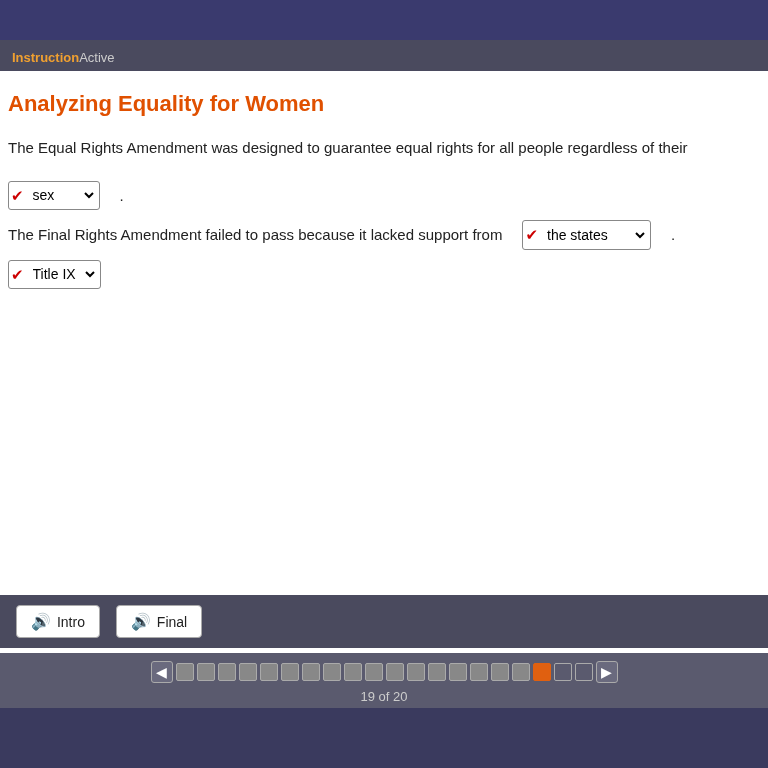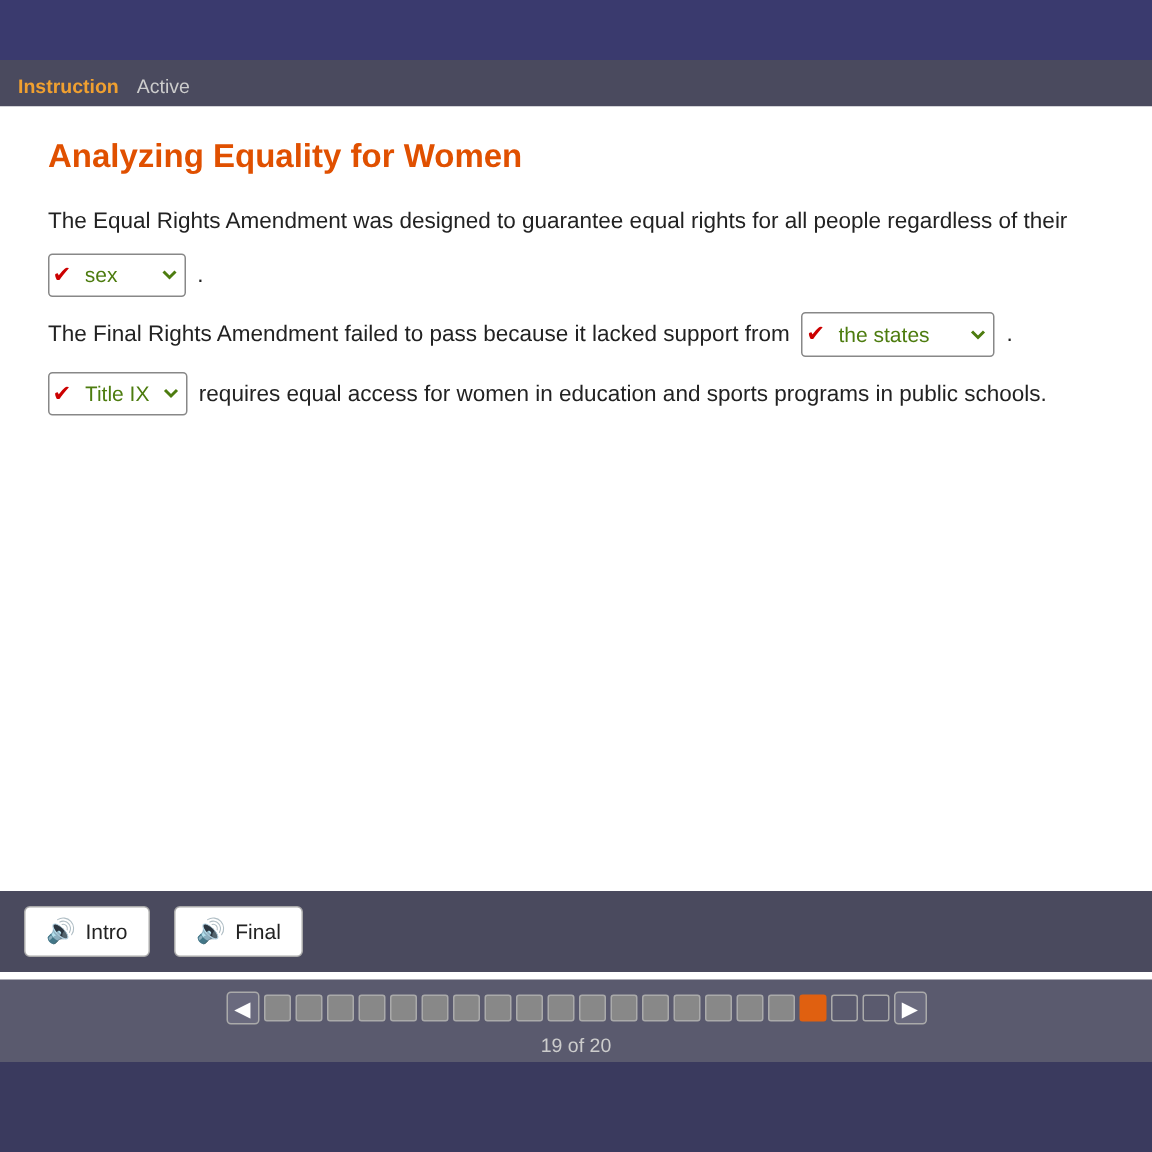--- a/index.html
+++ b/index.html
@@ -17,57 +17,57 @@
     }
 
     .header-title {
       color: #fff;
       font-size: 22px;
       font-weight: bold;
     }
 
     .header-meta {
       display: flex;
-      gap: 12px;
+      gap: 0;
       margin-top: 2px;
       font-size: 13px;
     }
 
     .header-instruction {
       color: #f0a030;
       font-weight: bold;
     }
 
     .header-active {
       color: #ccc;
       text-align: right;
     }
 
     .content-area {
       background: #fff;
-      padding: 20px 32px;
+      padding: 20px 8px;
       min-height: 440px;
     }
 
     .content-title {
       color: #e05000;
       font-size: 22px;
       font-weight: bold;
       margin-bottom: 18px;
     }
 
     .sentence {
       font-size: 15px;
       color: #222;
       margin-bottom: 10px;
       line-height: 1.7;
       display: flex;
       align-items: center;
       flex-wrap: wrap;
-      gap: 8px;
+      gap: 20px;
     }
 
     .dropdown-wrapper {
       display: inline-flex;
       align-items: center;
       border: 1px solid #888;
       border-radius: 3px;
       background: #fff;
       padding: 1px 2px;
       font-size: 14px;
@@ -78,21 +78,21 @@
       font-size: 15px;
       margin-right: 3px;
     }
 
     select {
       border: none;
       outline: none;
       font-size: 14px;
       background: transparent;
       cursor: pointer;
-      color: #4d7c0f;
+      color: #000000;
       appearance: auto;
       padding: 1px 2px;
     }
 
     .footer-bar {
       background: #4a4a5e;
       position: absolute;
       bottom: 120px;
       width: 100%;
       padding: 10px 16px;
@@ -225,21 +225,20 @@
 
   <div class="sentence">
     <span class="dropdown-wrapper">
       <span class="check-icon">✔</span>
       <select>
         <option value="Title IX">Title IX</option>
         <option value="Title VII">Title VII</option>
         <option value="Title VI">Title VI</option>
       </select>
     </span>
-    <span>requires equal access for women in education and sports programs in public schools.</span>
   </div>
 </div>
 
 <div class="footer-bar">
   <button class="audio-btn">
     <span class="audio-icon">🔊</span>
     <span>Intro</span>
   </button>
   <button class="audio-btn">
     <span class="audio-icon">🔊</span>

